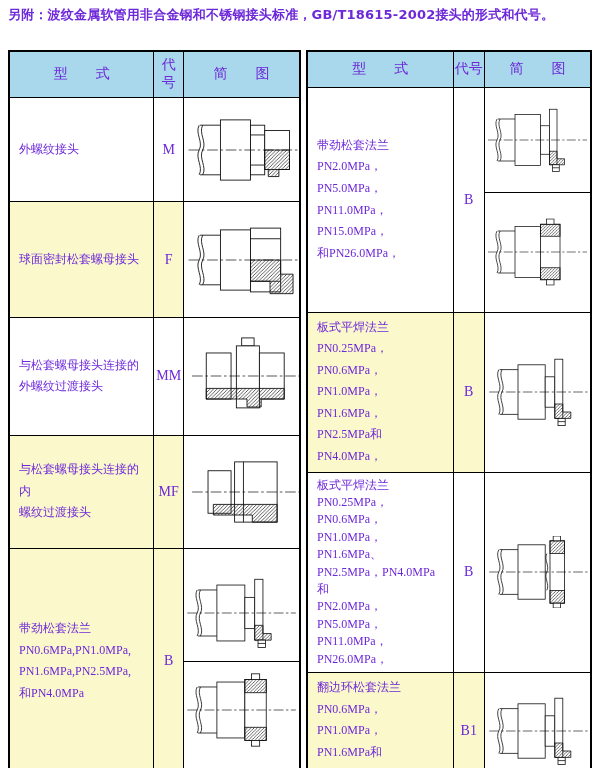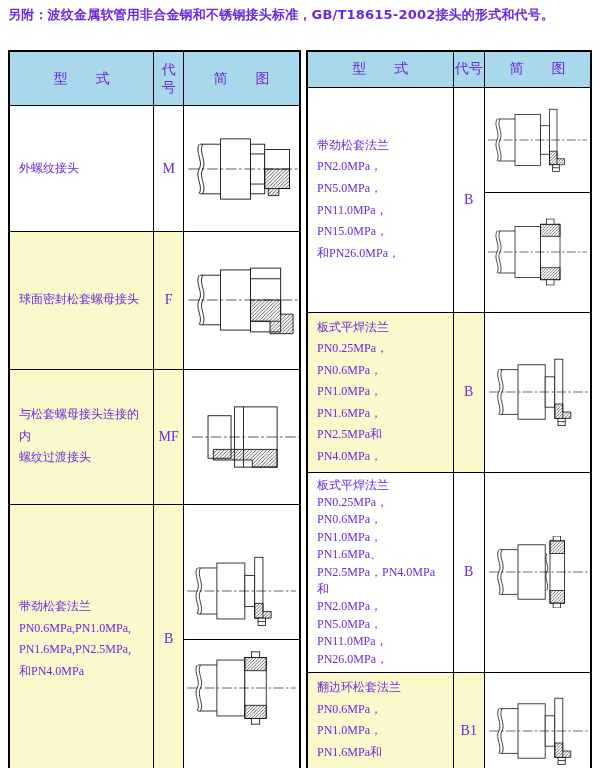--- a/index.html
+++ b/index.html
@@ -171,20 +171,30 @@
       </tr>
       <tr style="height:99px">
         <td class="c-type hl">球面密封松套螺母接头</td>
         <td class="c-code hl">F</td>
         <td class="c-diag">
           <svg class="diag" width="124" height="88" viewBox="0 0 140 90">
                 <use href="#sym-f"></use>
               </svg>
         </td>
       </tr>
+      <tr style="height:101px">
+        <td class="c-type">与松套螺母接头连接的
+外螺纹过渡接头</td>
+        <td class="c-code">MM</td>
+        <td class="c-diag">
+          <svg class="diag" width="124" height="90" viewBox="0 0 140 90">
+                <use href="#sym-mm"></use>
+              </svg>
+        </td>
+      </tr>
       <tr style="height:97px">
         <td class="c-type hl">与松套螺母接头连接的内
 螺纹过渡接头</td>
         <td class="c-code hl">MF</td>
         <td class="c-diag">
           <svg class="diag" width="124" height="88" viewBox="0 0 140 90">
                 <use href="#sym-mf"></use>
               </svg>
         </td>
       </tr>

